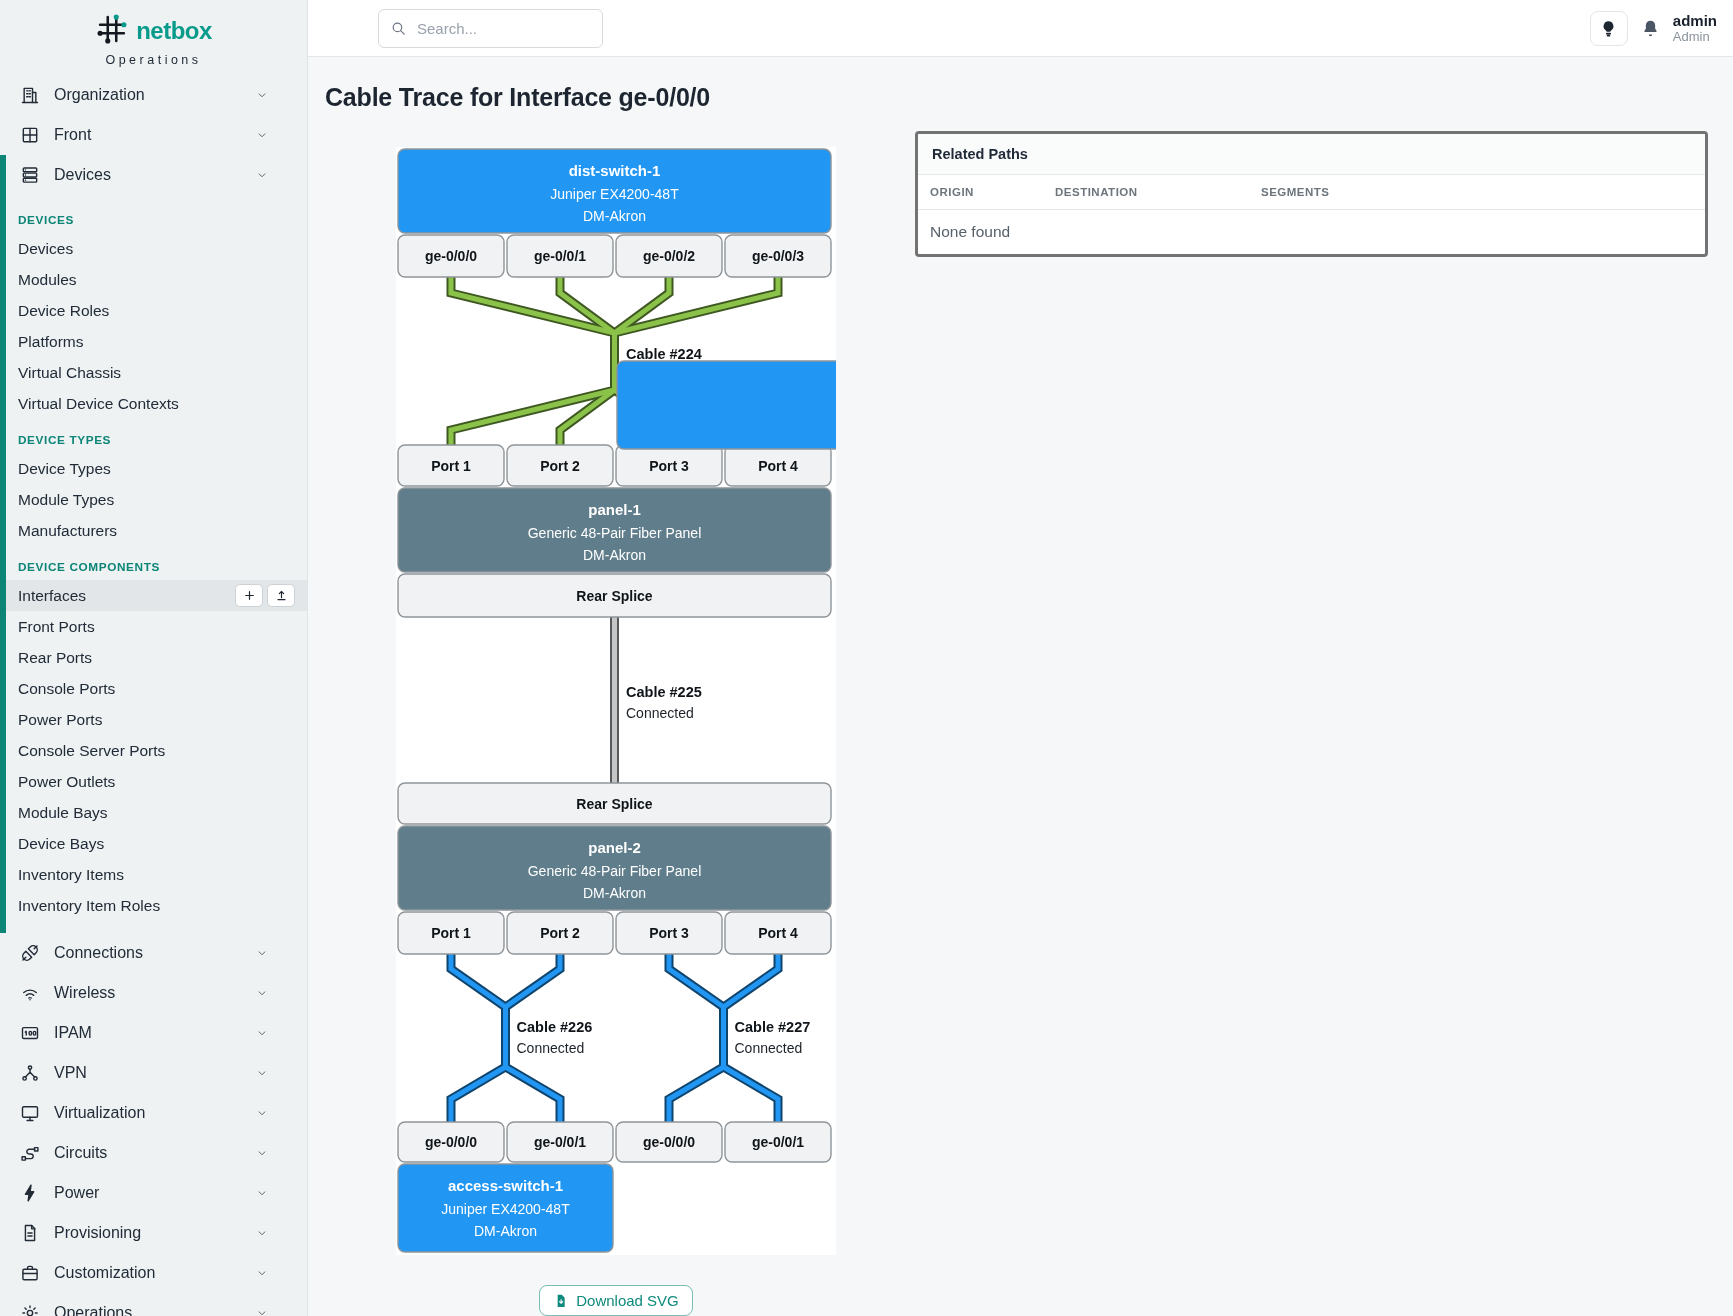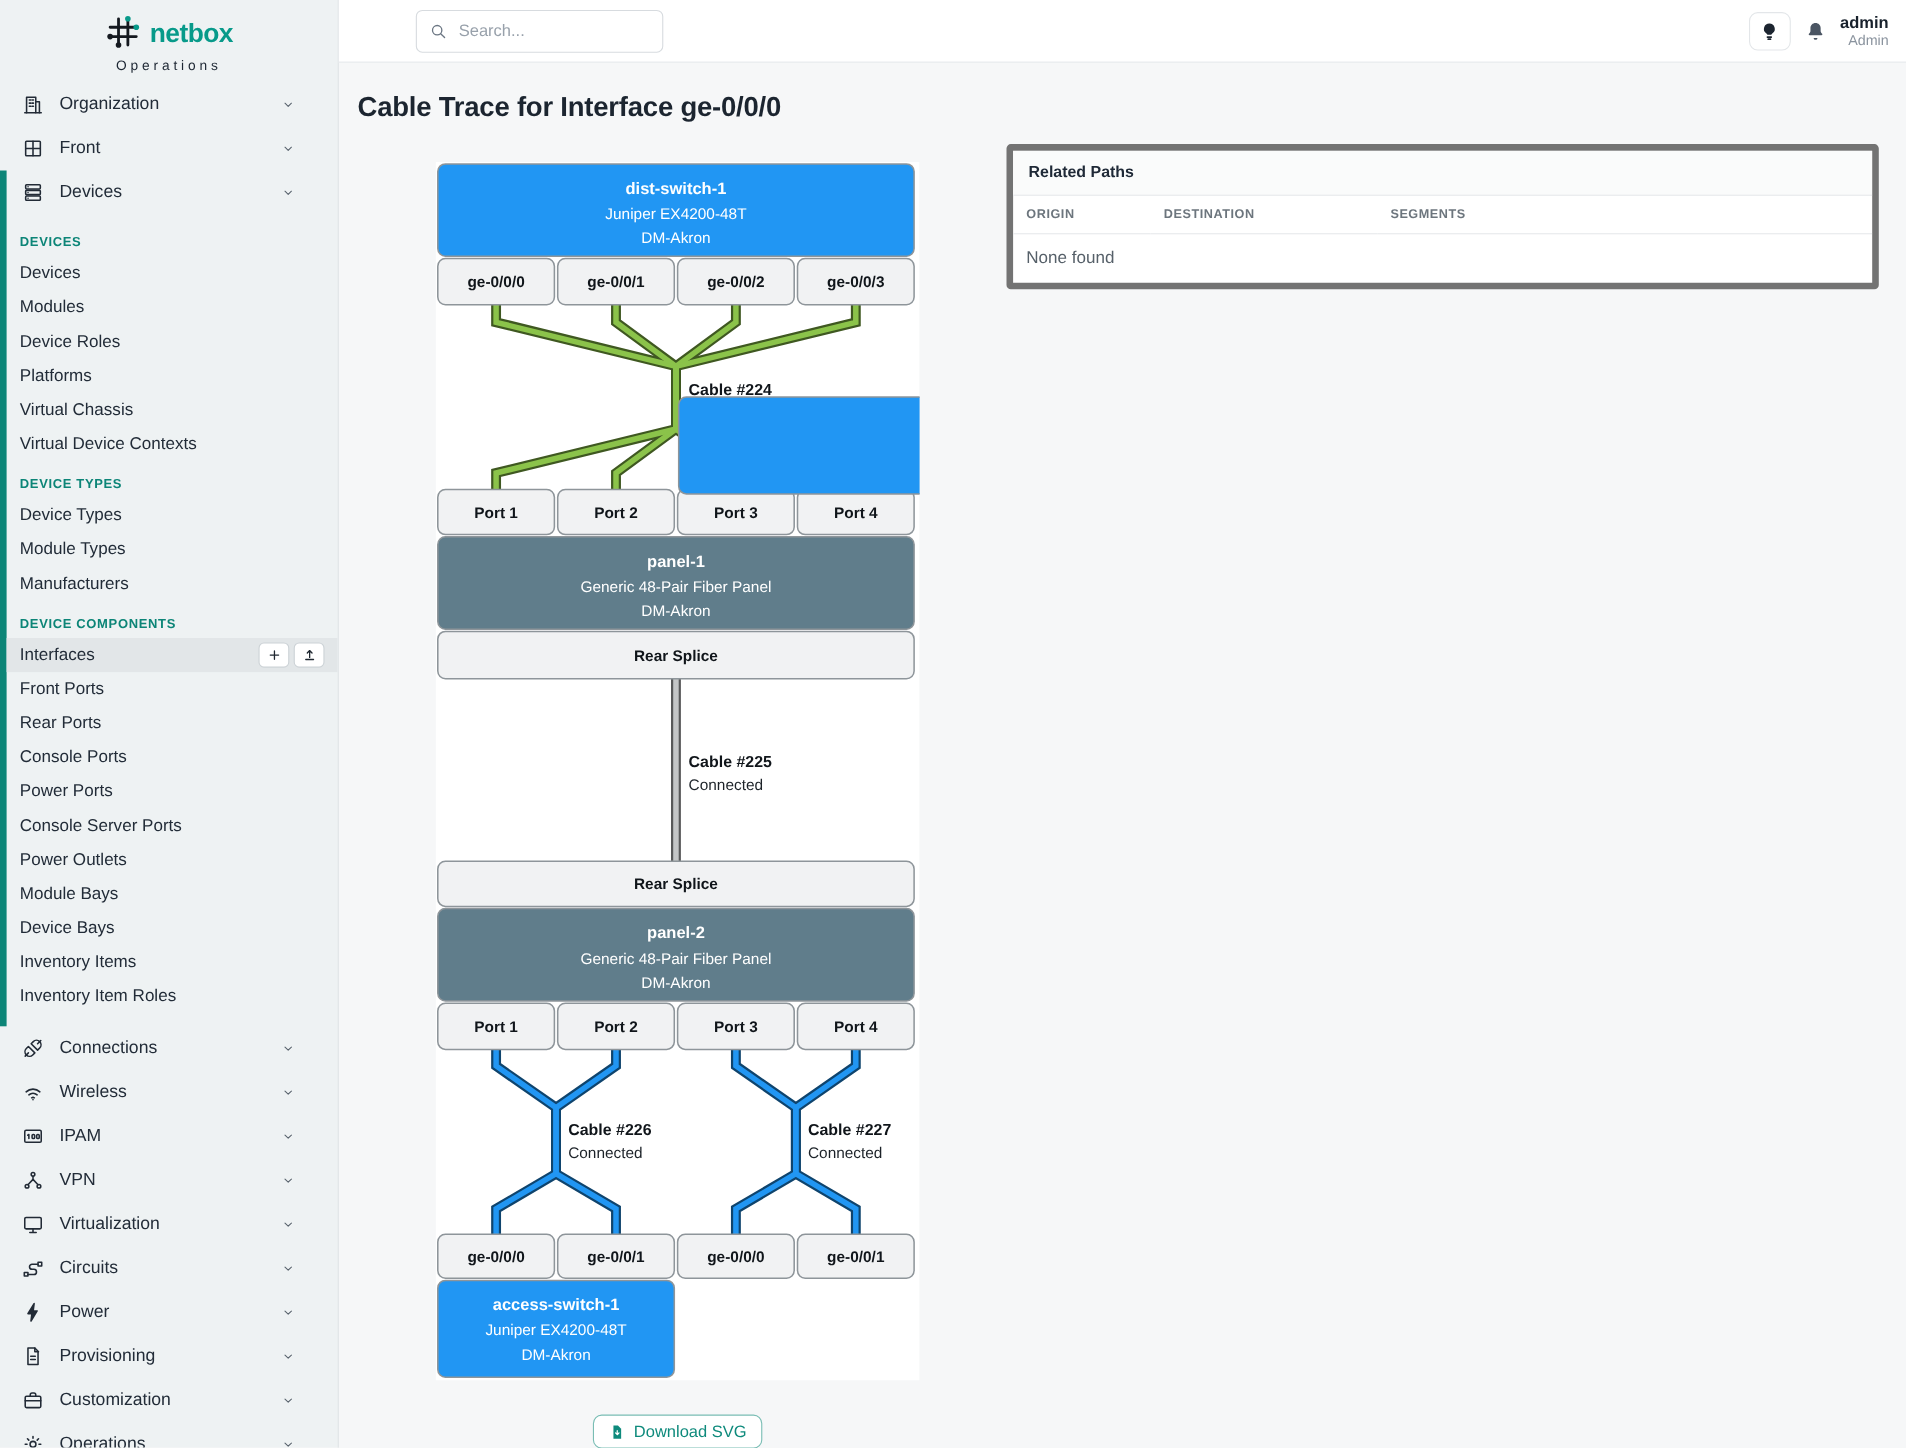--- a/index.html
+++ b/index.html
@@ -35,37 +35,37 @@
   .search { position:absolute; left:26px; top:9px; width:225px; height:39px; background:#fff;
     border:1px solid #d7dbdf; border-radius:6px; display:flex; align-items:center; padding:0 11px;margin-left:44px; }
   .s-ic { color:#6b7683; display:flex; align-items:center; }
   .search input { border:none; outline:none; margin-left:10px; font-size:15px; width:170px;
     font-family:"Liberation Sans",sans-serif; color:#333; background:transparent; }
   .search input::placeholder { color:#98a1ab; }
   .tb-right { position:absolute; right:16px; top:0; height:57px; display:flex; align-items:center; gap:12px; }
   .bulb-btn { width:38px; height:35px; border:1px solid #e3e6e9; background:#fff; border-radius:8px;
     display:flex; align-items:center; justify-content:center; color:#1d2530; cursor:pointer; }
   .bell { color:#4b5563; display:flex; align-items:center; cursor:pointer; }
-  .user { text-align:right; cursor:pointer; }
+  .user { cursor:pointer; }
   .user-name { font-size:15px; font-weight:bold; color:#18212c; line-height:17px; }
   .user-role { font-size:13px; color:#8a939e; line-height:16px; }
 
   .content { position:relative; height:1259px; }
   .page-title { padding:26px 0 0 17px; font-size:25px; font-weight:600; color:#1c2530; letter-spacing:-0.2px; }
 
   .trace-wrap { position:absolute; left:88px; top:90px; width:440px; }
   svg text { font-family:"Liberation Sans", sans-serif; }
   .dl-wrap { margin-top:26px; text-align:center; }
   .dl-btn { display:inline-flex; align-items:center; gap:7px; padding:5px 13px; height:31px;
     background:#fff; border:1px solid #79bdb4; border-radius:8px; color:#0e8a7c; font-size:15px;
     font-family:"Liberation Sans",sans-serif; cursor:pointer; }
   .dl-btn .fic { color:#0e8a7c; display:flex; align-items:center; }
 
   .card { position:absolute; left:607px; top:74px; width:793px; background:#fff;
-    border:6px solid #737373; border-radius:4px; overflow:hidden; }
+    border:3px solid #737373; border-radius:4px; overflow:hidden; }
   .card-hdr { padding:12px 14px; font-size:14.5px; font-weight:600; color:#1f2937;
     background:#fafbfb; border-bottom:1px solid #e6e9eb; }
   .card table { width:100%; border-collapse:collapse; table-layout:fixed; }
   .card th { text-align:left; font-size:11.5px; font-weight:bold; letter-spacing:0.5px;
     color:#6c757d; padding:11px 12px; border-bottom:1px solid #e6e9eb; }
   .card td { font-size:15.5px; color:#566069; padding:13px 12px; }
 </style>
 </head>
 <body>
 

